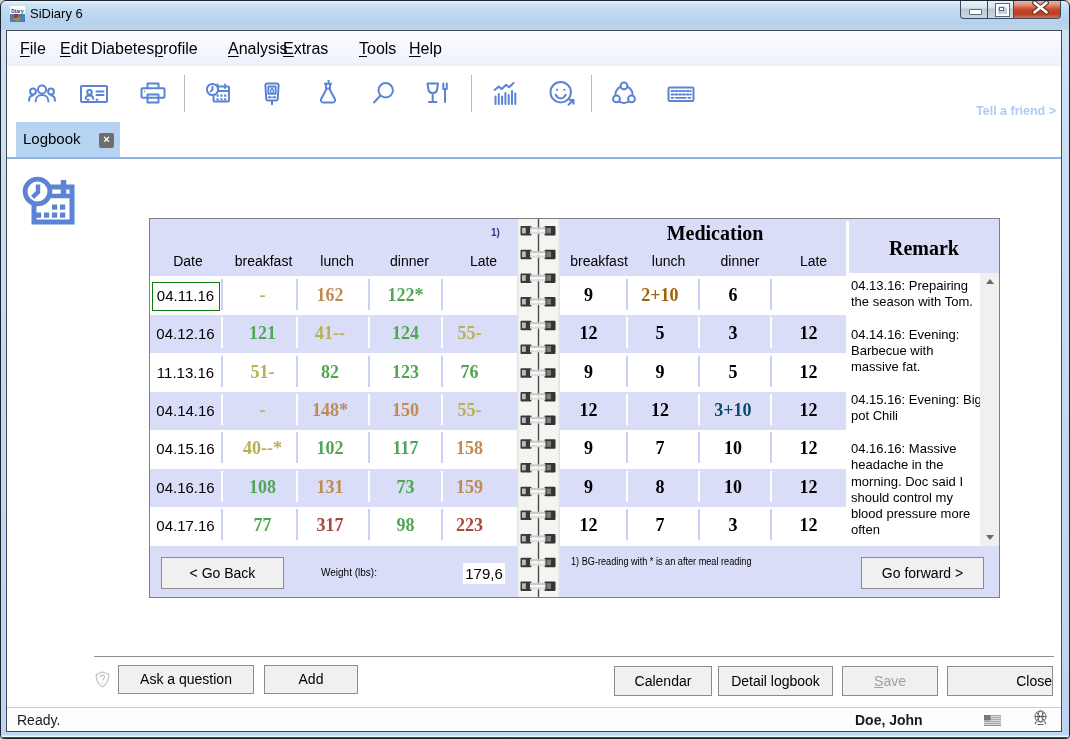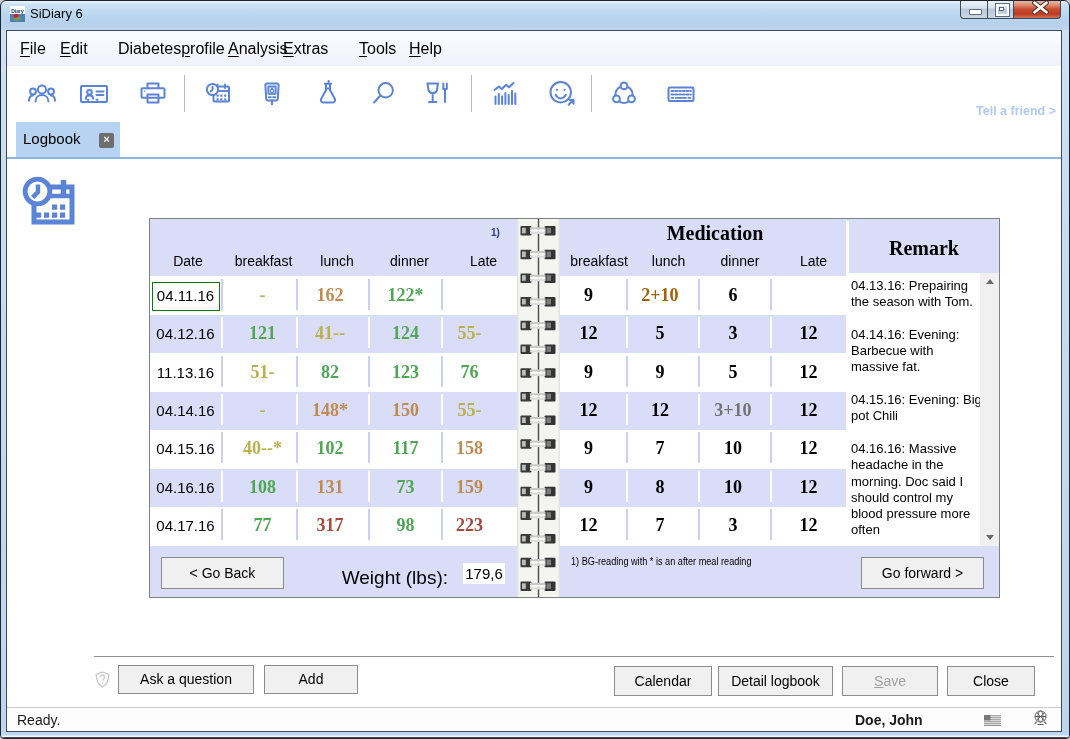--- a/index.html
+++ b/index.html
@@ -43,32 +43,32 @@
   .green{color:#4fa653}.olive{color:#b9b14d}.tan{color:#c08a50}.red{color:#a8473e}
   #greenbox{left:2px;top:63px;width:66px;height:27px;border:1px solid #0e7a0e;background:#fff;}
   #spiral{left:367px;top:0;width:43px;height:378px;}
   #remark{left:696px;top:54px;width:153px;height:273px;background:#fff;}
   #remarktext{left:5px;top:5px;width:132px;font-size:13px;line-height:16.3px;color:#000;}
   #rscroll{left:134px;top:0px;width:19px;height:273px;background:#f0f0f0;}
   .sarrow{position:absolute;left:5.5px;width:0;height:0;border-left:4px solid transparent;border-right:4px solid transparent;}
   .btn{position:absolute;background:#f0f0f0;border:1px solid #8c8c8c;font-size:14px;color:#000;text-align:center;box-sizing:border-box;}
   #goback{left:11px;top:338px;width:123px;height:32px;line-height:30px;}
   #goforward{left:711px;top:338px;width:123px;height:32px;line-height:30px;}
-  #weightlabel{left:100px;top:348px;width:198px;text-align:right;font-size:19px;}
+  #weightlabel{left:100px;top:348px;width:198px;text-align:center;font-size:10px;}
   #weightbox{left:313px;top:344px;width:42px;height:21px;background:#fff;font-size:15px;text-align:center;line-height:21px;}
   #footnote{left:421px;top:337px;font-size:10px;color:#000;transform:scaleX(0.915);transform-origin:0 0;}
   #sup1{left:341px;top:8px;font-size:10px;color:#27408b;font-weight:bold;}
   #sepline{left:94px;top:656px;width:960px;height:1px;background:#909090;}
   #shield{left:95px;top:671px;width:15px;height:17px;}
   #askq{left:118px;top:665px;width:136px;height:29px;line-height:27px;}
   #add{left:264px;top:665px;width:94px;height:29px;line-height:27px;}
   #calendar{left:614px;top:666px;width:98px;height:30px;line-height:28px;}
   #detail{left:718px;top:666px;width:115px;height:30px;line-height:28px;}
   #save{left:842px;top:666px;width:96px;height:30px;line-height:28px;color:#a0a0a0;}
-  #close{left:947px;top:666px;width:88px;height:30px;line-height:28px;}
+  #close{left:947px;top:666px;width:106px;height:30px;line-height:28px;text-align:right;}
   #statusbar{left:7px;top:707px;width:1054px;height:23px;background:#fdfdfd;border-top:1px solid #cccccc;}
   #ready{left:17px;top:712px;font-size:14px;color:#1a1a1a;}
   #username{left:855px;top:712px;font-size:14px;font-weight:bold;color:#1a1a1a;}
   #flagicon{left:984px;top:712px;}
   #globeicon{left:1033px;top:710px;}
 </style>
 </head>
 <body>
 <div class="abs" id="frame"></div>
 <div class="abs" id="titlebar"></div>
@@ -94,21 +94,21 @@
       <path d="M20.5 2.8 L32.5 12.2 M32.5 2.8 L20.5 12.2" stroke="#63352a" stroke-width="4.8" fill="none" stroke-linecap="round"></path>
       <path d="M20.5 2.8 L32.5 12.2 M32.5 2.8 L20.5 12.2" stroke="#ffffff" stroke-width="2.7" fill="none" stroke-linecap="round"></path>
     </svg>
   </div>
 </div>
 <div class="abs" id="client"></div>
 <div class="abs" id="outerline"></div>
 <div class="abs" id="menubar">
   <span class="mi" style="left:13px"><u>F</u>ile</span>
   <span class="mi" style="left:53px"><u>E</u>dit</span>
-  <span class="mi" style="left:111px">Diabetes<u>p</u>rofile</span>
+  <span class="mi" style="left:84px">Diabetes<u>p</u>rofile</span>
   <span class="mi" style="left:221px"><u>A</u>nalysis</span>
   <span class="mi" style="left:276px"><u>E</u>xtras</span>
   <span class="mi" style="left:352px"><u>T</u>ools</span>
   <span class="mi" style="left:402px"><u>H</u>elp</span>
 </div>
 <div class="abs" id="toolbar">
     <div class="ticon" style="left:21px;top:14px;width:28px;height:28px"><svg width="28" height="28" viewBox="0 0 28 28" fill="none" stroke="#5b84d6" stroke-width="2" stroke-linecap="round" stroke-linejoin="round">
         <circle cx="14" cy="9.5" r="4.1"></circle>
         <path d="M7.6 21.5 c0-3.9 2.9-6.4 6.4-6.4 s6.4 2.5 6.4 6.4"></path>
         <circle cx="5" cy="11.5" r="2.9"></circle>
@@ -328,21 +328,21 @@
     <div class="cell" style="left:405px;top:143px;width:67px;color:#000">9</div>
     <div class="cell" style="left:474px;top:143px;width:72px;color:#000">9</div>
     <div class="cell" style="left:547px;top:143px;width:72px;color:#000">5</div>
     <div class="cell" style="left:621px;top:143px;width:75px;color:#000">12</div>
     <div class="cell olive" style="left:75px;top:181px;width:75px">-</div>
     <div class="cell tan" style="left:144px;top:181px;width:72px">148*</div>
     <div class="cell tan" style="left:219px;top:181px;width:73px">150</div>
     <div class="cell olive" style="left:282px;top:181px;width:75px">55-</div>
     <div class="cell" style="left:405px;top:181px;width:67px;color:#000">12</div>
     <div class="cell" style="left:474px;top:181px;width:72px;color:#000">12</div>
-    <div class="cell" style="left:547px;top:181px;width:72px;color:#737373">3+10</div>
+    <div class="cell" style="left:547px;top:181px;width:72px;color:#0c4a6e">3+10</div>
     <div class="cell" style="left:621px;top:181px;width:75px;color:#000">12</div>
     <div class="cell olive" style="left:75px;top:219px;width:75px">40--*</div>
     <div class="cell green" style="left:144px;top:219px;width:72px">102</div>
     <div class="cell green" style="left:219px;top:219px;width:73px">117</div>
     <div class="cell tan" style="left:282px;top:219px;width:75px">158</div>
     <div class="cell" style="left:405px;top:219px;width:67px;color:#000">9</div>
     <div class="cell" style="left:474px;top:219px;width:72px;color:#000">7</div>
     <div class="cell" style="left:547px;top:219px;width:72px;color:#000">10</div>
     <div class="cell" style="left:621px;top:219px;width:75px;color:#000">12</div>
     <div class="cell green" style="left:75px;top:258px;width:75px">108</div>

